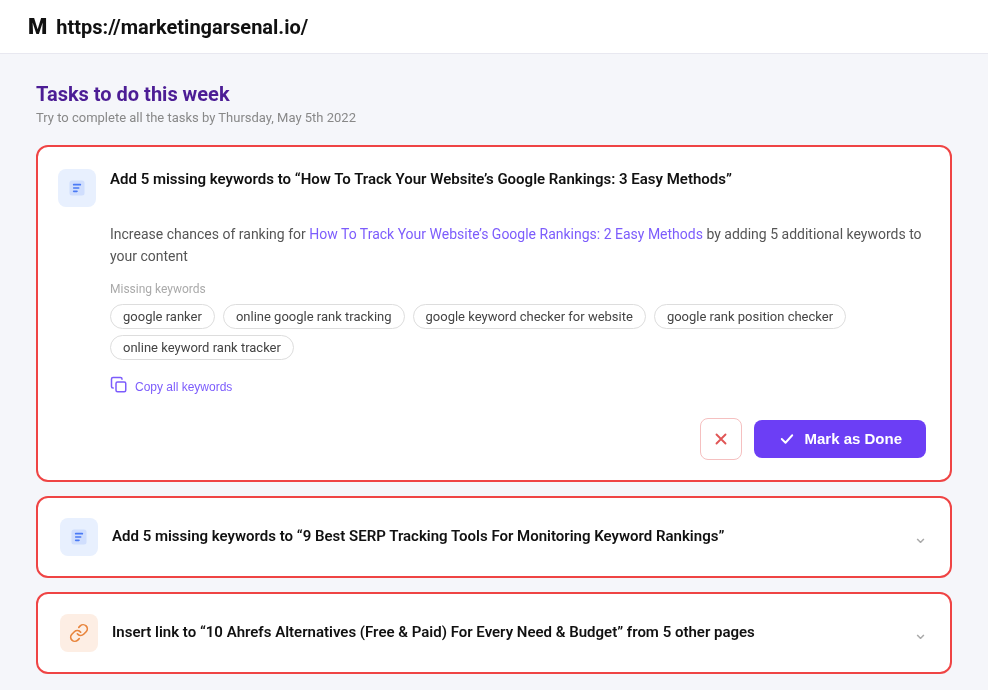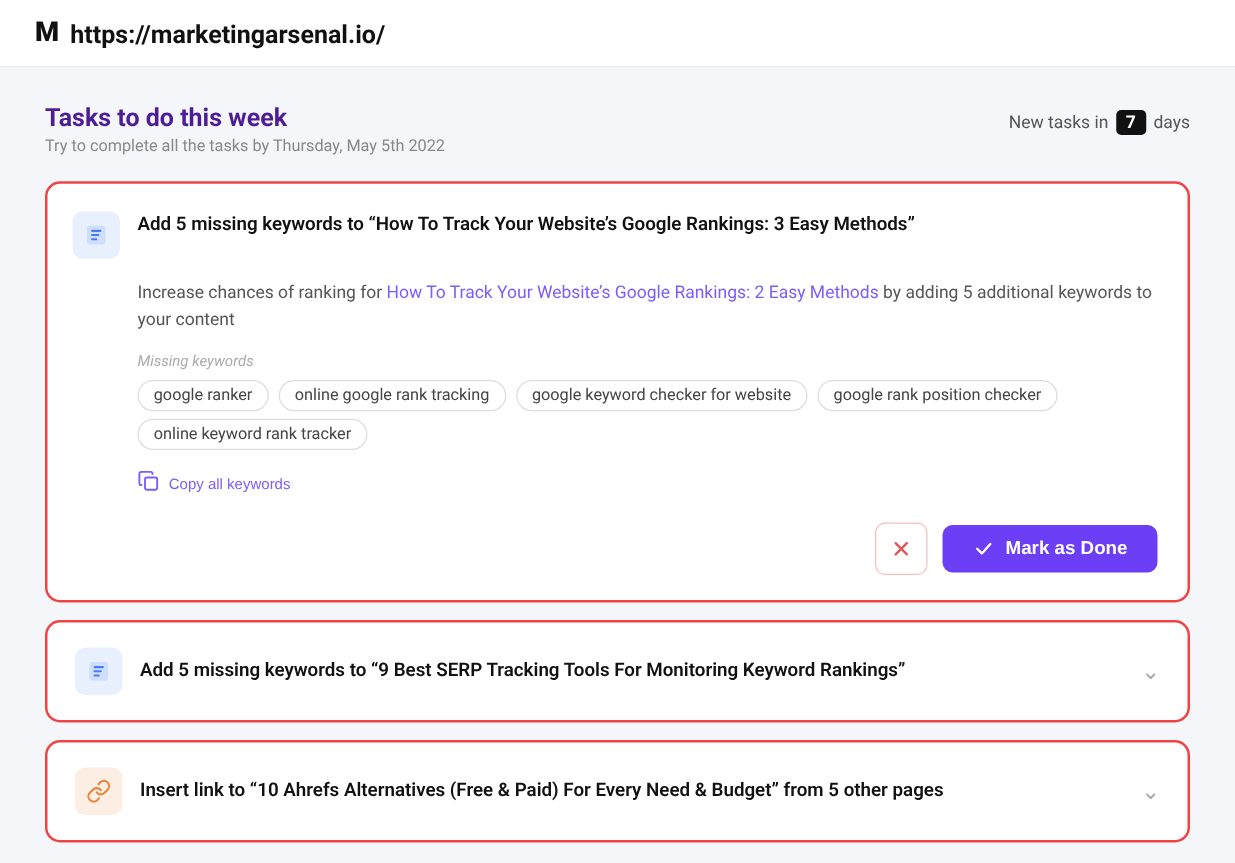--- a/index.html
+++ b/index.html
@@ -143,21 +143,20 @@
 
     .task-description a, .link-blue {
       color: #7c5cfc;
       text-decoration: none;
     }
 
     .missing-keywords-label {
       font-size: 12px;
       color: #aaa;
       margin-bottom: 8px;
-      font-style: italic;
     }
 
     .keywords-row {
       display: flex;
       flex-wrap: wrap;
       gap: 8px;
       margin-bottom: 6px;
     }
 
     .keyword-tag {
@@ -240,25 +239,20 @@
   <span class="site-url">https://marketingarsenal.io/</span>
 </div>
 
 <div class="main-content">
 
   <div class="header-row">
     <div>
       <div class="page-title">Tasks to do this week</div>
       <div class="page-subtitle">Try to complete all the tasks by Thursday, May 5th 2022</div>
     </div>
-    <div class="new-tasks-badge">
-      <span>New tasks in</span>
-      <span class="days-box">7</span>
-      <span>days</span>
-    </div>
   </div>
 
   <div class="task-card">
     <div class="task-card-expanded">
       <div class="task-header">
         <div class="task-icon">
 
           <svg viewBox="0 0 24 24" fill="none" xmlns="http://www.w3.org/2000/svg">
             <rect x="3" y="3" width="18" height="18" rx="3" fill="#4a7af5" opacity="0.15"></rect>
             <path d="M8 8h8M8 12h6M8 16h4" stroke="#4a7af5" stroke-width="2" stroke-linecap="round"></path>

